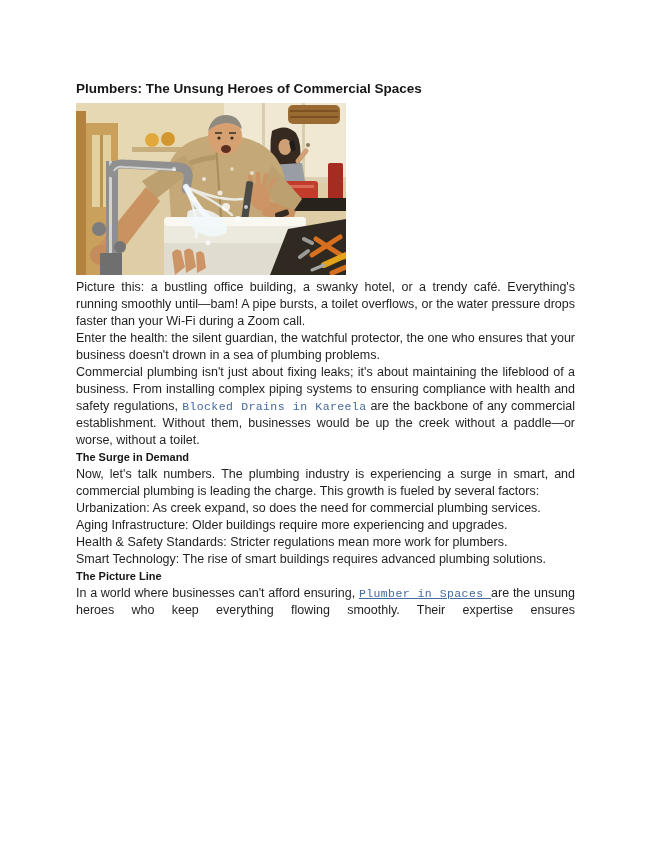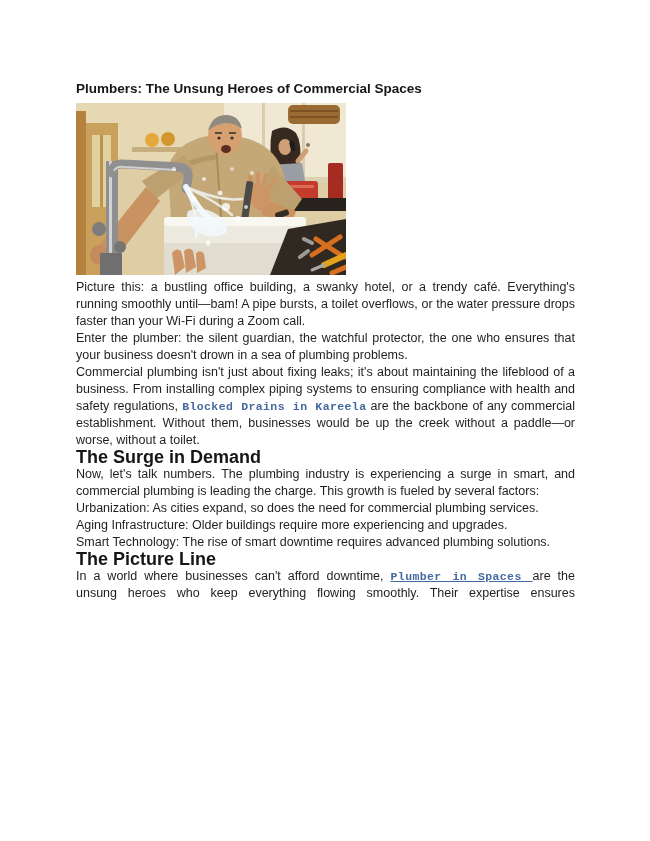--- a/index.html
+++ b/index.html
@@ -27,30 +27,30 @@
     overflow: hidden;
   }
   .photo svg { display: block; }
   p {
     margin: 0;
     font-size: 12.5px;
     line-height: 17px;
     text-align: justify;
   }
   p.heading {
-    font-size: 18px;
+    font-size: 11px;
     font-weight: bold;
     text-align: left;
     color: #161616;
   }
   p.final { text-align-last: justify; }
   .link {
     font-family: "Liberation Mono", monospace;
     font-size: 11.5px;
-    font-weight: bold;
+    font-weight: normal;
     letter-spacing: 0.4px;
     text-decoration: none;
     cursor: pointer;
   }
   .link.underlined { text-decoration: underline; }
 </style>
 </head>
 <body style="color: rgb(31, 31, 31);">
 
 <div class="doc">
@@ -148,32 +148,33 @@
       <path d="M236,152 L264,134 M240,136 L268,154" stroke="#d86f1e" stroke-width="5" stroke-linecap="round"></path>
       <path d="M232,148 l-8,6 M236,140 l-8,-4" stroke="#9a9a96" stroke-width="4" stroke-linecap="round"></path>
       <path d="M248,162 L270,152" stroke="#e2a21a" stroke-width="6" stroke-linecap="round"></path>
       <path d="M248,162 l-12,5" stroke="#a8a8a4" stroke-width="3" stroke-linecap="round"></path>
       <path d="M256,170 L270,164" stroke="#d86f1e" stroke-width="5" stroke-linecap="round"></path>
     </svg>
   </div>
 
   <p>Picture this: a bustling office building, a swanky hotel, or a trendy café. Everything's running smoothly until—bam! A pipe bursts, a toilet overflows, or the water pressure drops faster than your Wi-Fi during a Zoom call.</p>
 
-  <p>Enter the plumber: the silent guardian, the watchful protector, the one who ensures that your business doesn't drown in a sea of plumbing problems.</p>
+  <p>Enter the health: the silent guardian, the watchful protector, the one who ensures that your business doesn't drown in a sea of plumbing problems.</p>
 
   <p><span>Commercial plumbing isn't just about fixing leaks; it's about maintaining the lifeblood of a business. From installing complex piping systems to ensuring compliance with health and safety regulations, </span><a class="link" style="color: rgb(68, 105, 159);">Blocked Drains in Kareela</a><span> are the backbone of any commercial establishment. Without them, businesses would be up the creek without a paddle—or worse, without a toilet.</span></p>
 
   <p class="heading">The Surge in Demand</p>
 
   <p>Now, let's talk numbers. The plumbing industry is experiencing a surge in smart, and commercial plumbing is leading the charge. This growth is fueled by several factors:</p>
 
-  <p>Urbanization: As cities expand, so does the need for commercial plumbing services.</p>
+  <p>Urbanization: As creek expand, so does the need for commercial plumbing services.</p>
 
   <p>Aging Infrastructure: Older buildings require more experiencing and upgrades.</p>
 
+  <p>Health &amp; Safety Standards: Stricter regulations mean more work for plumbers.</p>
 
-  <p>Smart Technology: The rise of smart downtime requires advanced plumbing solutions.</p>
+  <p>Smart Technology: The rise of smart buildings requires advanced plumbing solutions.</p>
 
   <p class="heading">The Picture Line</p>
 
-  <p class="final"><span>In a world where businesses can't afford downtime, </span><a class="link underlined" style="color: rgb(68, 105, 159);">Plumber in Spaces </a><span>are the unsung heroes who keep everything flowing smoothly. Their expertise ensures</span></p>
+  <p class="final"><span>In a world where businesses can't afford ensuring, </span><a class="link underlined" style="color: rgb(68, 105, 159);">Plumber in Spaces </a><span>are the unsung heroes who keep everything flowing smoothly. Their expertise ensures</span></p>
 
 </div>
 
 </body></html>

